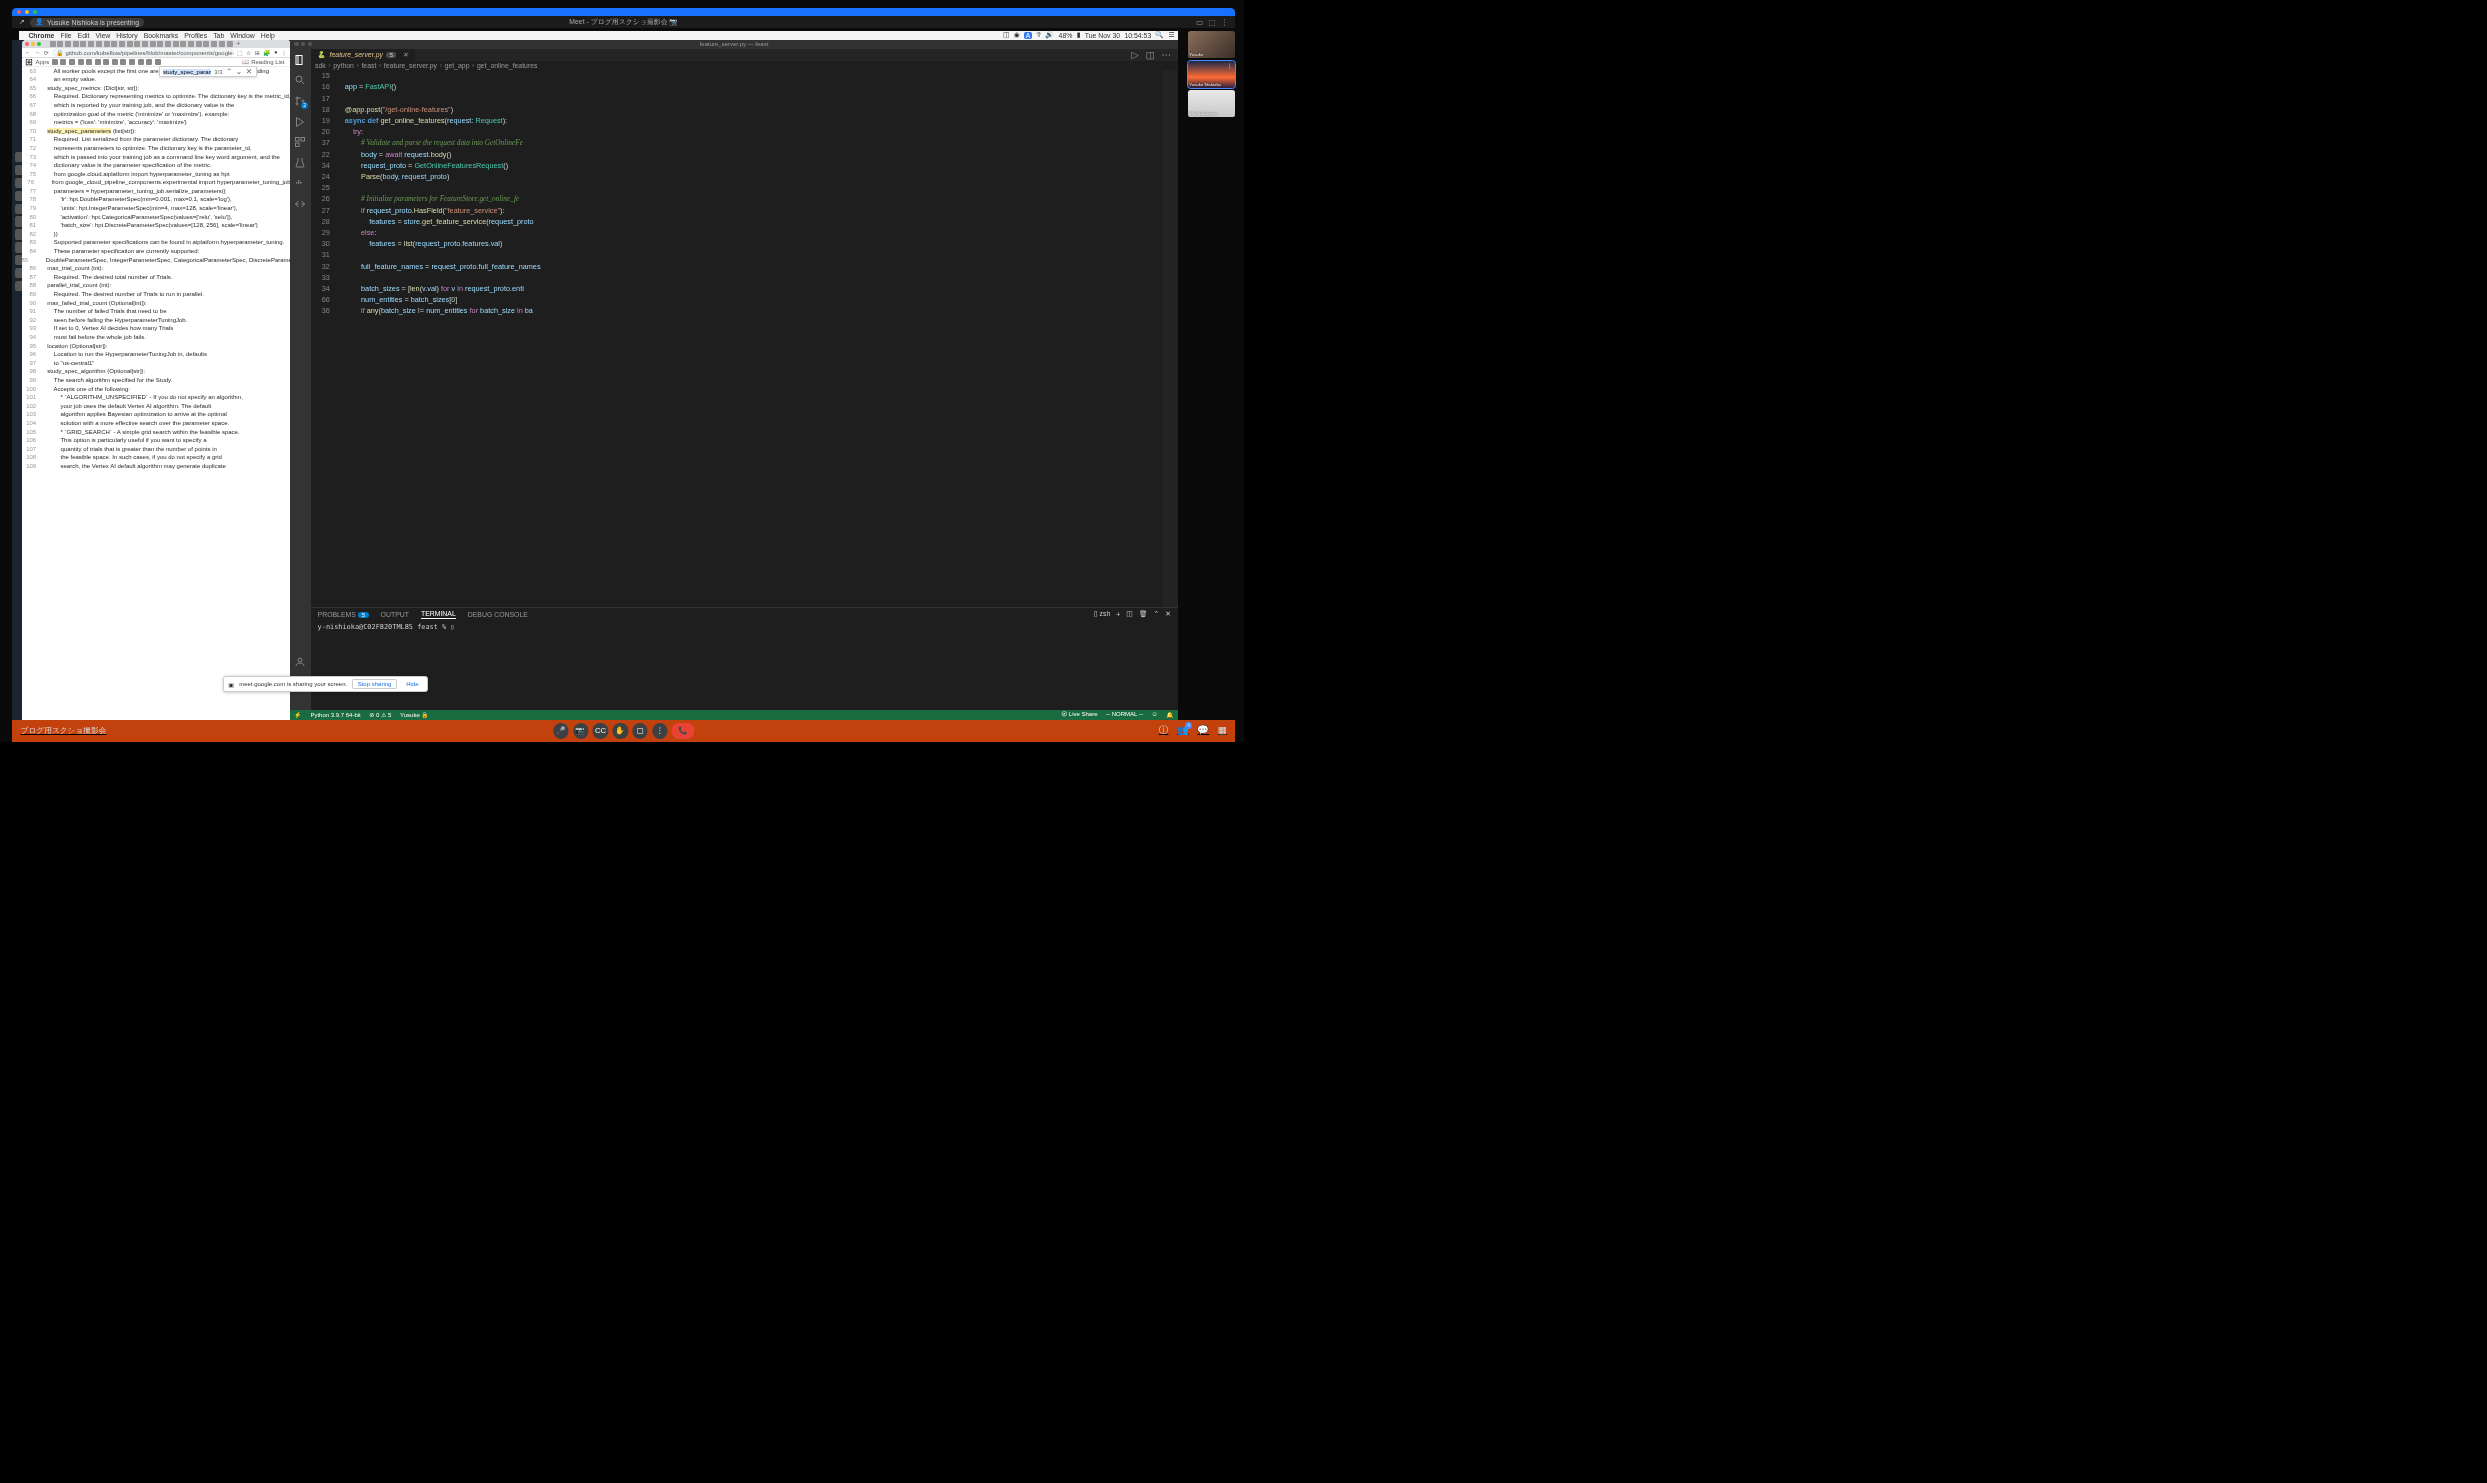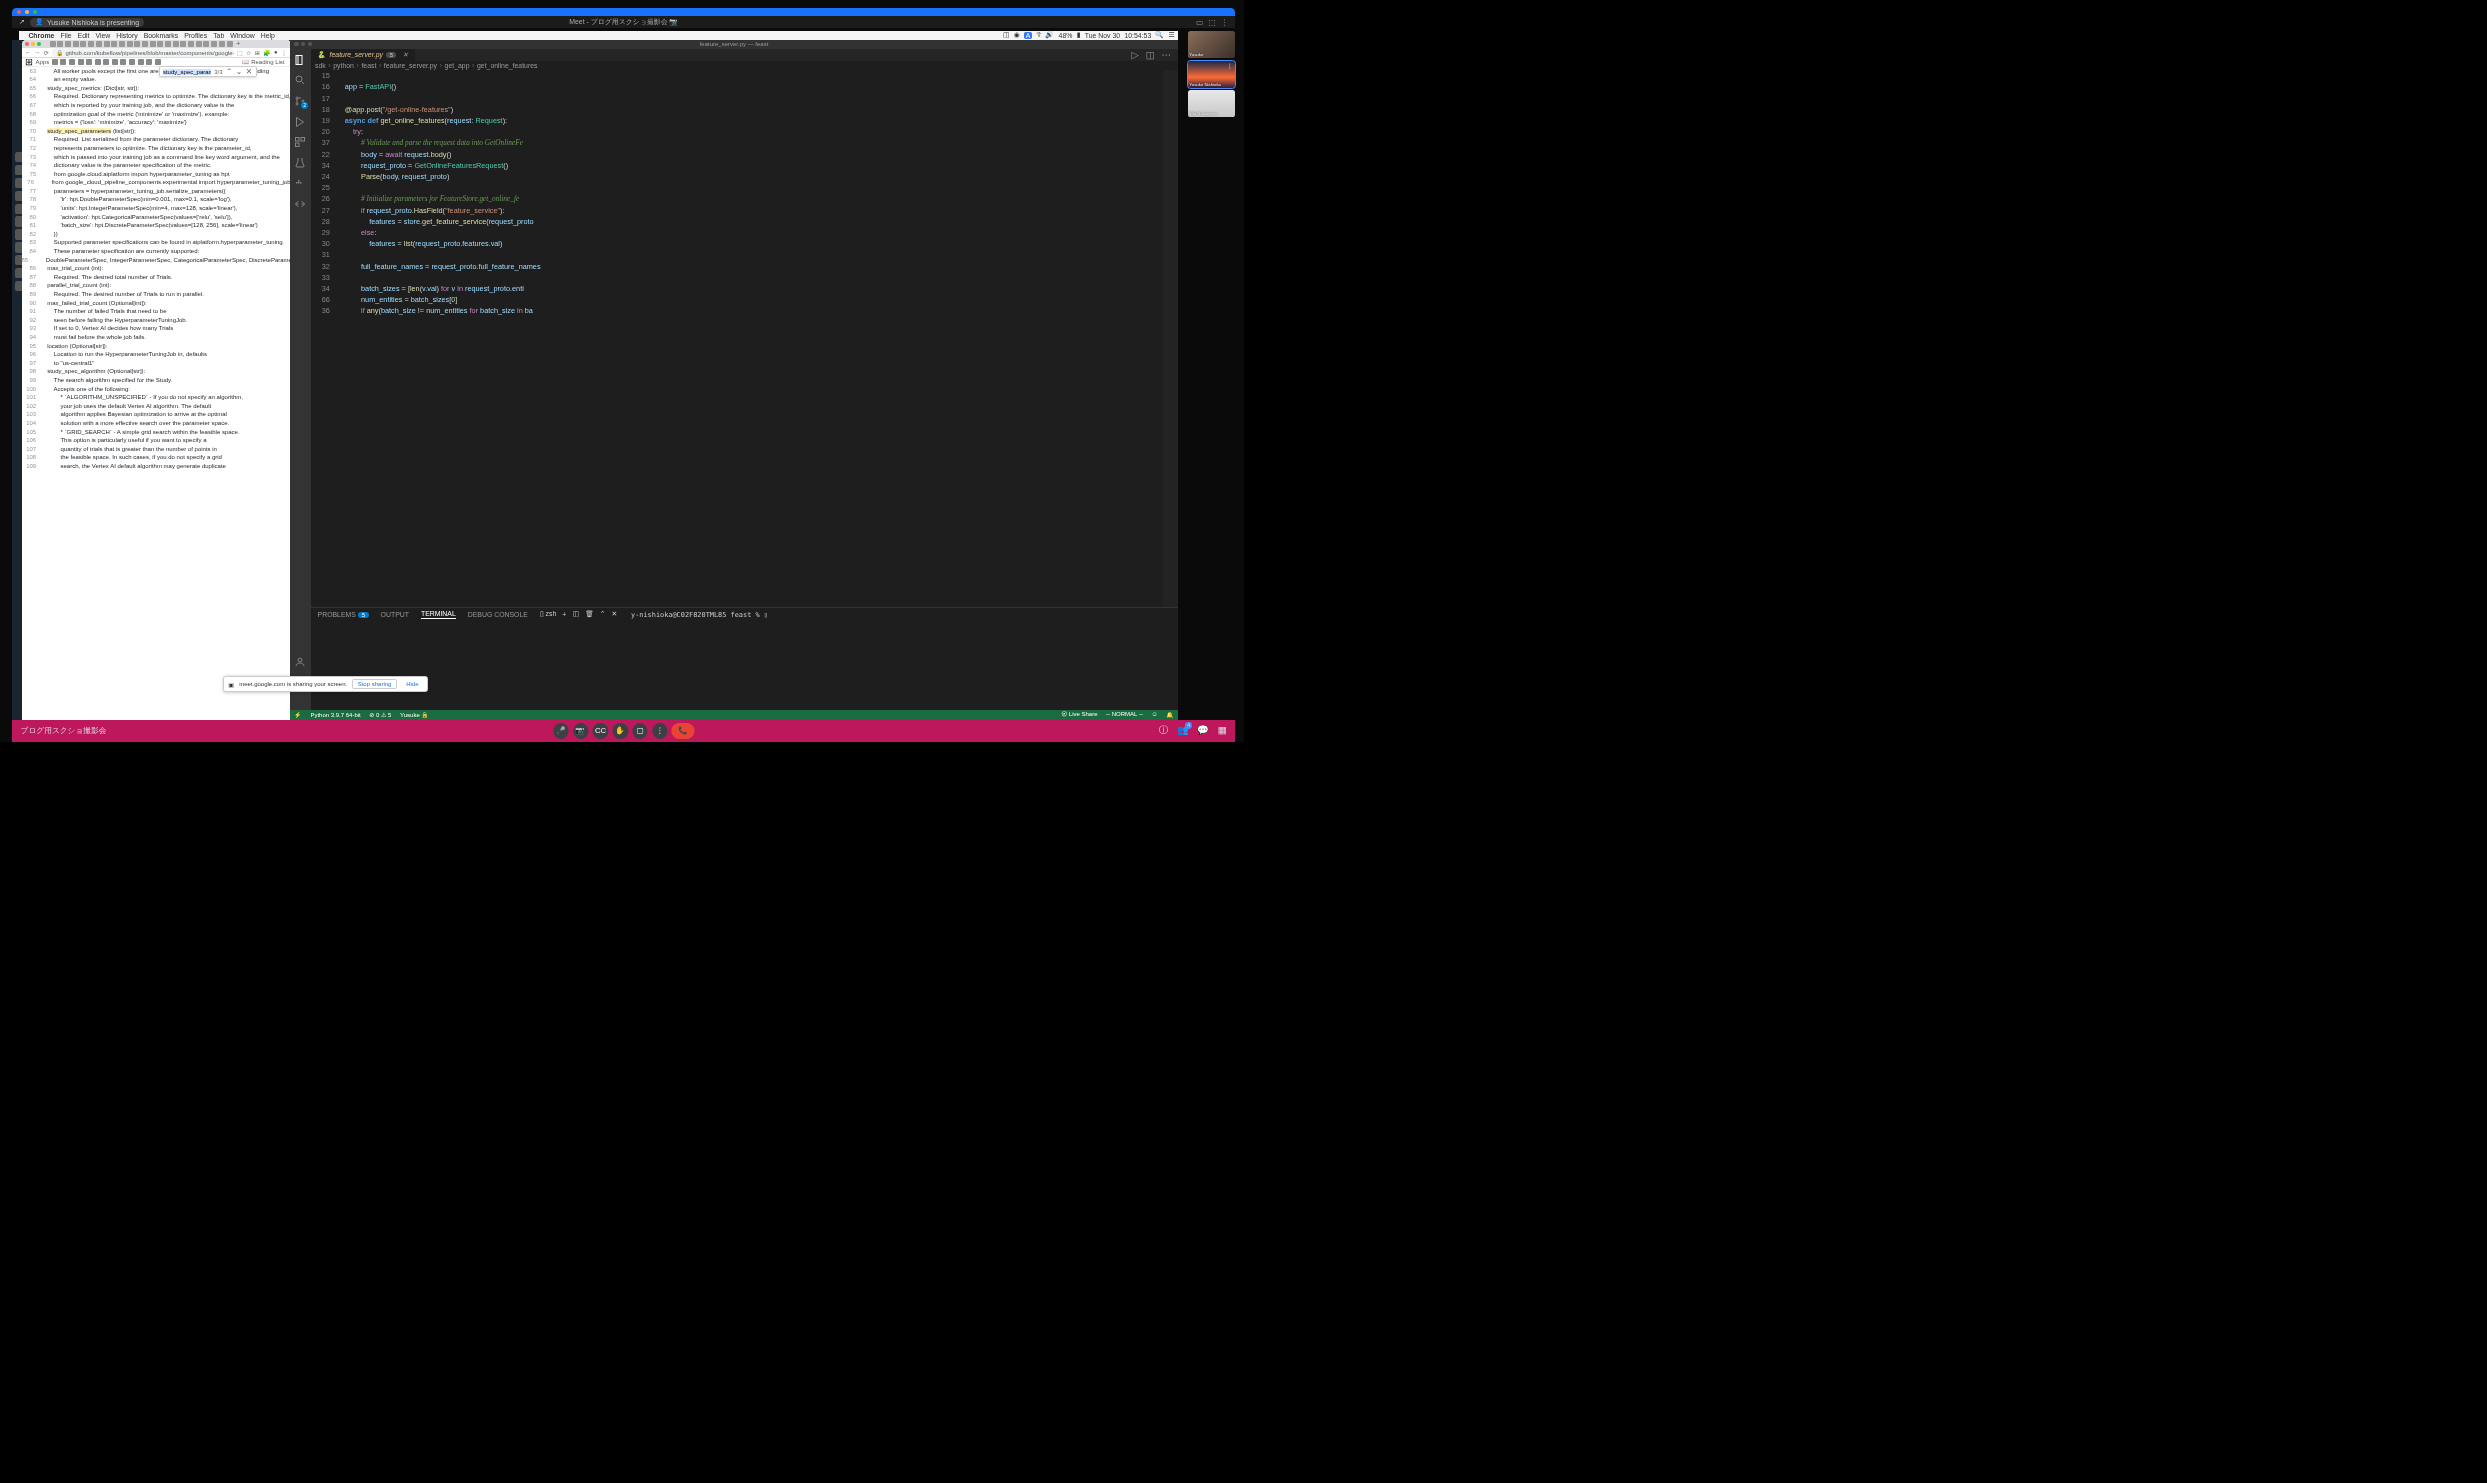--- a/index.html
+++ b/index.html
@@ -70,21 +70,21 @@
 .vsc-tab{height:100%;background:#1e1e1e;padding:0 6.9px;display:flex;align-items:center;gap:3.4px;color:#e2c08d;font-size:6.9px;font-style:italic;border-right:0.9px solid #252526;}
 .vsc-tab .num{background:#4d4d4d;border-radius:5.2px;padding:0 3.4px;font-size:6px;font-style:normal;color:#ccc;}
 .vsc-tab .x{color:#999;margin-left:2.6px;}
 .vsc-tabs .tbbtns{margin-left:auto;display:flex;gap:6.9px;padding-right:6.9px;color:#999;}
 .vsc-crumbs{height:9.5px;padding:0 4.3px;display:flex;align-items:center;gap:2.6px;color:#999;font-size:6.9px;background:#1e1e1e;}
 .vsc-crumbs .sep{color:#666;}
 .vsc-editor{flex:1;display:flex;overflow:hidden;font-family:"SFMono-Regular",Consolas,monospace;font-size:7.3px;line-height:11.2px;position:relative;}
 .vsc-gutter{width:26px;text-align:right;padding-right:6.9px;color:#858585;}
 .vsc-code{flex:1;white-space:pre;color:#d4d4d4;}
 .minimap{position:absolute;right:0;top:0;width:15.5px;height:100%;background:#252526;opacity:.7;}
-.vsc-panel{height:103px;border-top:0.9px solid #333;display:flex;flex-direction:row;}
+.vsc-panel{height:103px;border-top:0.9px solid #333;display:flex;flex-direction:column;}
 .vsc-ptabs{height:12px;display:flex;align-items:center;padding:0 6.9px;gap:12px;font-size:6.9px;color:#999;}
 .vsc-ptabs .pt{cursor:pointer;}
 .vsc-ptabs .pt .pbadge{background:#007acc;border-radius:6px;padding:0 3.4px;margin-left:2.6px;font-size:6px;color:#fff;}
 .vsc-ptabs .pt.active{color:#fff;border-bottom:0.9px solid #fff;padding-bottom:0.9px;}
 .vsc-ptabs .pright{margin-left:auto;display:flex;gap:6px;align-items:center;color:#ccc;}
 .vsc-term{flex:1;padding:2.6px 6.9px;font-family:monospace;font-size:6.9px;color:#ccc;}
 .vsc-status{height:9.5px;background:#1a6b3f;color:#fff;display:flex;align-items:center;font-size:6px;padding:0 4.3px;gap:8.6px;}
 .vsc-status .sright{margin-left:auto;display:flex;gap:8.6px;}
 
 
@@ -94,21 +94,21 @@
 .thumbs{position:absolute;right:9.5px;top:31px;width:47px;display:flex;flex-direction:column;gap:2.6px;}
 .thumb{width:47px;height:27px;background:#222;border-radius:2.6px;position:relative;overflow:hidden;}
 .thumb.active{outline:1.7px solid #4a8cff;}
 .thumb .tname{position:absolute;bottom:0.9px;left:1.7px;font-size:4.3px;color:#fff;text-shadow:0 0 1.7px #000;}
 .thumb .topt{position:absolute;top:1.7px;right:1.7px;color:#fff;font-size:6px;}
 .thumb-bg1{background:linear-gradient(135deg,#8a6d5a 0%,#3a3028 100%);}
 .thumb-bg2{background:linear-gradient(180deg,#1a2847 0%,#ff6b35 60%,#2a1f3d 100%);}
 .thumb-bg3{background:linear-gradient(180deg,#e8e8e8 0%,#c8c8c8 100%);}
 
 
-.meet-bar{position:absolute;bottom:0;left:12px;right:8.6px;height:22.4px;background:#be185d;display:flex;align-items:center;padding:0 8.6px;}
+.meet-bar{position:absolute;bottom:0;left:12px;right:8.6px;height:22.4px;background:#c2410c;display:flex;align-items:center;padding:0 8.6px;text-decoration:underline;}
 .meet-left{color:#ddd;font-size:7.7px;}
 .meet-center{position:absolute;left:50%;transform:translateX(-50%);display:flex;gap:4.3px;}
 .meet-btn{width:15.5px;height:15.5px;border-radius:50%;background:#3c4043;display:flex;align-items:center;justify-content:center;color:#fff;font-size:7.7px;}
 .meet-btn.end{background:#ea4335;border-radius:7.7px;width:22.4px;}
 .meet-right{margin-left:auto;display:flex;gap:8.6px;color:#ddd;position:relative;}
 .meet-right .mbadge{position:absolute;top:-2.6px;right:-3.4px;background:#4a8cff;border-radius:50%;width:6.9px;height:6.9px;font-size:5.2px;display:flex;align-items:center;justify-content:center;}
 
 
 .share-notice{position:absolute;left:211px;bottom:28px;background:#fff;border:0.9px solid #ccc;border-radius:2.6px;padding:1.7px 4.3px;font-size:6px;display:flex;gap:5.2px;align-items:center;color:#333;box-shadow:0 0.9px 3.4px rgba(0,0,0,.2);z-index:10;}
 .share-notice button{font-size:6px;border:0.9px solid #ccc;background:#fff;padding:0.9px 4.3px;border-radius:1.7px;color:#1a73e8;}

